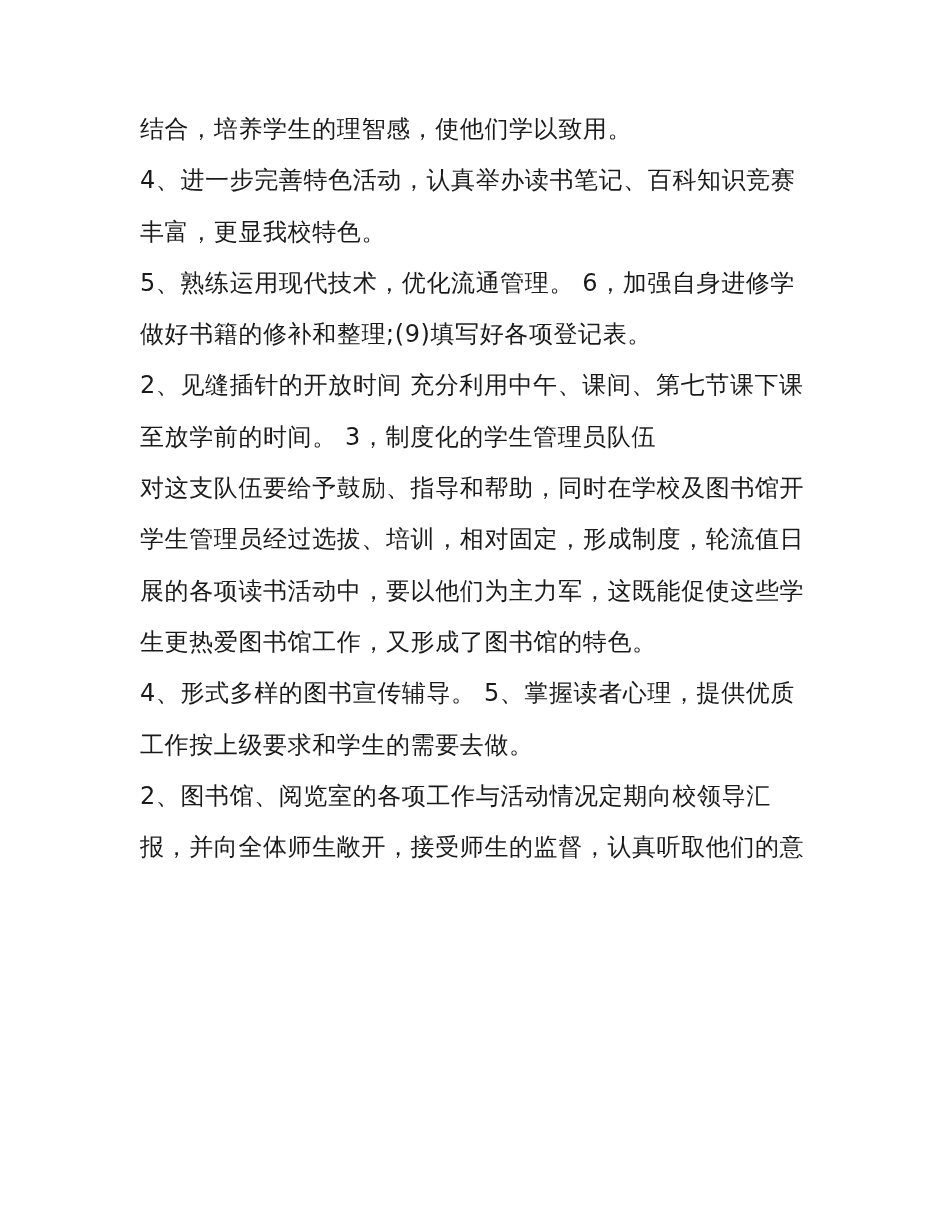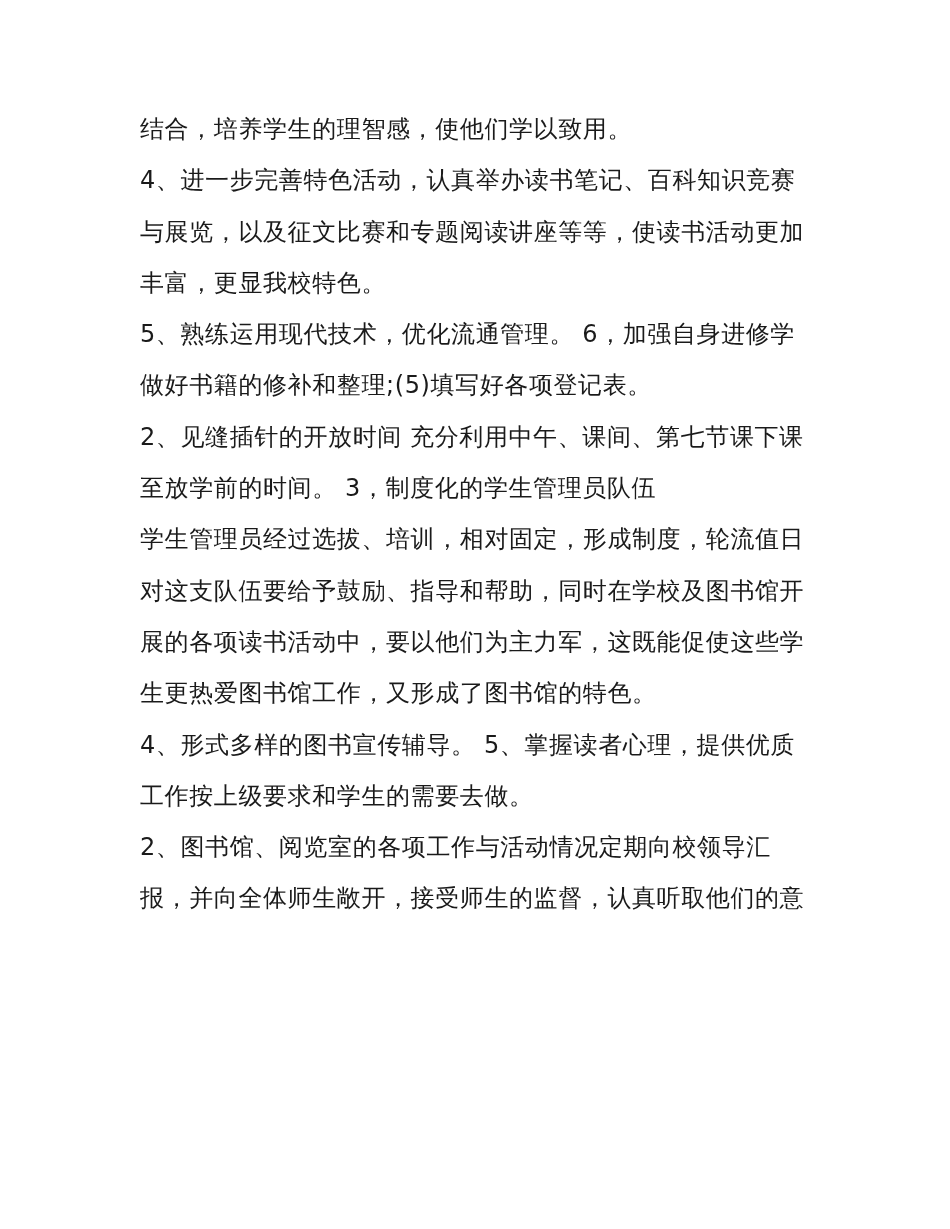--- a/index.html
+++ b/index.html
@@ -38,28 +38,27 @@
       letter-spacing: 0.6px;
     }
   </style>
 </head>
 <body>
 
 <div class="page">
   <div class="text-block">
     <div class="line">结合，培养学生的理智感，使他们学以致用。</div>
     <div class="line">4、进一步完善特色活动，认真举办读书笔记、百科知识竞赛</div>
-    <div class="line">与展览，以及征文比赛和专题阅读讲座等等，使读书活动更加</div>
     <div class="line">丰富，更显我校特色。</div>
     <div class="line">5、熟练运用现代技术，优化流通管理。 6，加强自身进修学</div>
-    <div class="line">做好书籍的修补和整理;(5)填写好各项登记表。</div>
+    <div class="line">做好书籍的修补和整理;(9)填写好各项登记表。</div>
     <div class="line">2、见缝插针的开放时间 充分利用中午、课间、第七节课下课</div>
     <div class="line">至放学前的时间。 3，制度化的学生管理员队伍</div>
+    <div class="line">对这支队伍要给予鼓励、指导和帮助，同时在学校及图书馆开</div>
     <div class="line">学生管理员经过选拔、培训，相对固定，形成制度，轮流值日</div>
-    <div class="line">对这支队伍要给予鼓励、指导和帮助，同时在学校及图书馆开</div>
     <div class="line">展的各项读书活动中，要以他们为主力军，这既能促使这些学</div>
     <div class="line">生更热爱图书馆工作，又形成了图书馆的特色。</div>
     <div class="line">4、形式多样的图书宣传辅导。 5、掌握读者心理，提供优质</div>
     <div class="line">工作按上级要求和学生的需要去做。</div>
     <div class="line">2、图书馆、阅览室的各项工作与活动情况定期向校领导汇</div>
     <div class="line">报，并向全体师生敞开，接受师生的监督，认真听取他们的意</div>
   </div>
 </div>
 
 </body></html>

